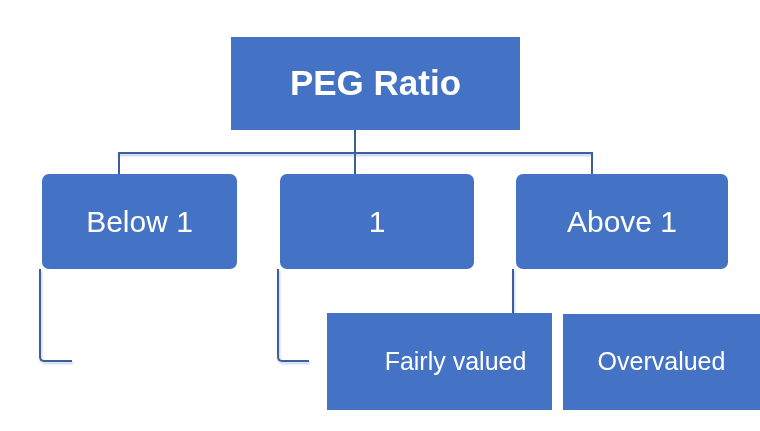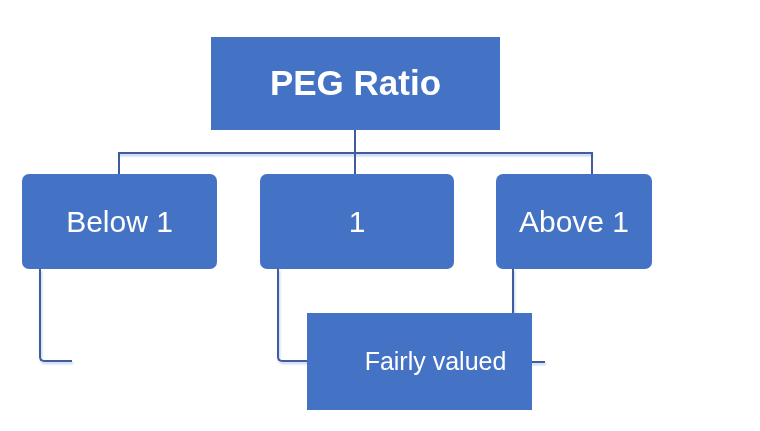--- a/index.html
+++ b/index.html
@@ -18,31 +18,32 @@
   .node {
     position: absolute;
     background: #4472C4;
     color: #ffffff;
     display: flex;
     align-items: center;
     justify-content: center;
     text-align: center;
     line-height: 1.1;
     user-select: none;
+    margin-left: 20px;
   }
   .node.root {
     left: 211px; top: 37px; width: 289px; height: 93px;
     font-size: 35px; font-weight: bold;
   }
   .node.l2 { top: 174px; height: 95px; font-size: 30px; border-radius: 7px; }
   .node.l3 { top: 313px; height: 97px; font-size: 25px; }
 
   #node-below-1   { left: 22px;  width: 195px; }
   #node-1         { left: 260px; width: 194px; }
-  #node-above-1   { left: 496px; width: 156px; }
+  #node-above-1   { left: 496px; width: 212px; }
   #node-undervalued   { left: 70px;  width: 193px; }
   #node-fairly-valued { left: 307px; width: 193px; padding-left: 32px; }
   #node-overvalued    { left: 543px; top: 314px; width: 197px; height: 96px; }
 
   .line {
     position: absolute;
     background: #3E5D9F;
   }
   .line.v { width: 2px; }
   .line.h {
@@ -84,14 +85,15 @@
 
   <div class="node l2" id="node-below-1">Below 1</div>
 
   <div class="node l2" id="node-1">1</div>
 
   <div class="node l2" id="node-above-1">Above 1</div>
 
 
   <div class="node l3" id="node-fairly-valued">Fairly valued</div>
 
+  <div class="node l3" id="node-overvalued">Overvalued</div>
 
 </div>
 
 </body></html>

